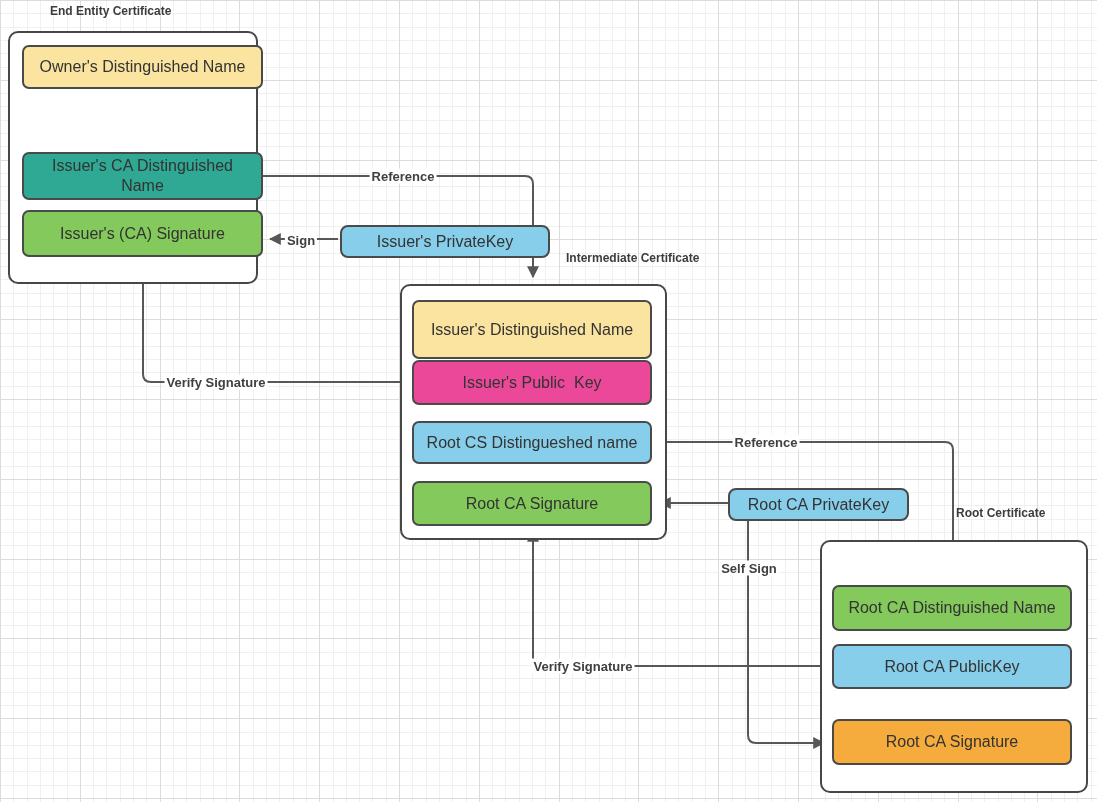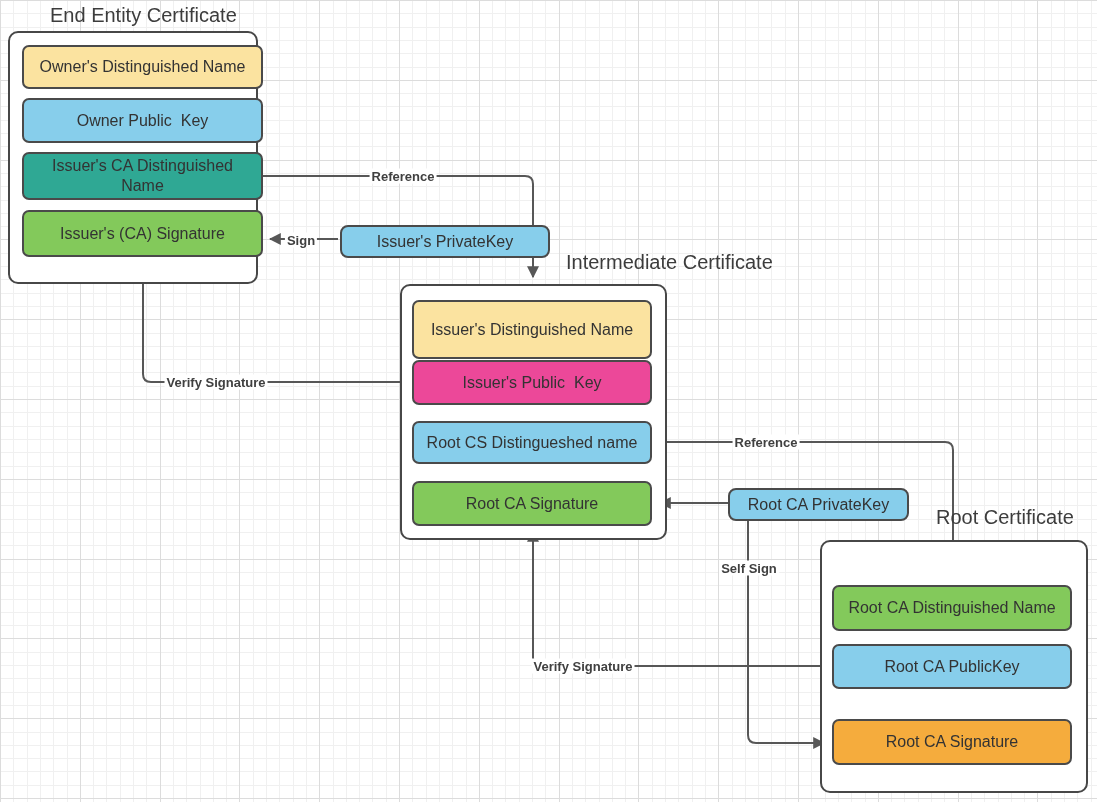--- a/index.html
+++ b/index.html
@@ -19,23 +19,24 @@
   }
   .wires { position: absolute; inset: 0; width: 100%; height: 100%; }
   .group {
     position: absolute;
     background: #ffffff;
     border: 2px solid #474747;
     border-radius: 10px;
   }
   .group-title {
     position: absolute;
-    font-size: 20px;
+    font-size: 12px;
     color: #3c3c3c;
     white-space: nowrap;
+    font-weight: bold;
   }
   .field {
     position: absolute;
     border: 2px solid #4a4a4a;
     border-radius: 7px;
     display: flex;
     align-items: center;
     justify-content: center;
     text-align: center;
   }
@@ -85,23 +86,20 @@
       <path d="M 748 521 V 735 Q 748 743 756 743 H 824" marker-end="url(#arrow)"></path>
       <path d="M 832 666 H 541 Q 533 666 533 658 V 531" marker-end="url(#arrow)"></path>
     </g>
   </svg>
 
   <div class="group-title" style="left:50px; top:4px;">End Entity Certificate</div>
   <div class="group" style="left:8px; top:31px; width:250px; height:253px;">
     <div class="field" style="left: 12px; top: 12px; width: 241px; height: 44px; background: rgb(251, 227, 160);">
       <span>Owner's Distinguished Name</span>
     </div>
-    <div class="field" style="left: 12px; top: 65px; width: 241px; height: 45px; background: rgb(135, 206, 235);">
-      <span>Owner Public  Key</span>
-    </div>
     <div class="field" style="left: 12px; top: 119px; width: 241px; height: 48px; background: rgb(47, 168, 148);">
       <span>Issuer's CA Distinguished
 Name</span>
     </div>
     <div class="field" style="left: 12px; top: 177px; width: 241px; height: 47px; background: rgb(131, 201, 91);">
       <span>Issuer's (CA) Signature</span>
     </div>
   </div>
 
   <div class="group-title" style="left:566px; top:251px;">Intermediate Certificate</div>
@@ -113,21 +111,21 @@
       <span>Issuer's Public  Key</span>
     </div>
     <div class="field" style="left: 10px; top: 135px; width: 240px; height: 43px; background: rgb(135, 206, 235);">
       <span>Root CS Distingueshed name</span>
     </div>
     <div class="field" style="left: 10px; top: 195px; width: 240px; height: 45px; background: rgb(131, 201, 91);">
       <span>Root CA Signature</span>
     </div>
   </div>
 
-  <div class="group-title" style="left:936px; top:506px;">Root Certificate</div>
+  <div class="group-title" style="left:956px; top:506px;">Root Certificate</div>
   <div class="group" style="left:820px; top:540px; width:268px; height:253px;">
     <div class="field" style="left: 10px; top: 43px; width: 240px; height: 46px; background: rgb(131, 201, 91);">
       <span>Root CA Distinguished Name</span>
     </div>
     <div class="field" style="left: 10px; top: 102px; width: 240px; height: 45px; background: rgb(135, 206, 235); justify-content: center;">
       <span>Root CA PublicKey</span>
     </div>
     <div class="field" style="left: 10px; top: 177px; width: 240px; height: 46px; background: rgb(245, 172, 61);">
       <span>Root CA Signature</span>
     </div>

